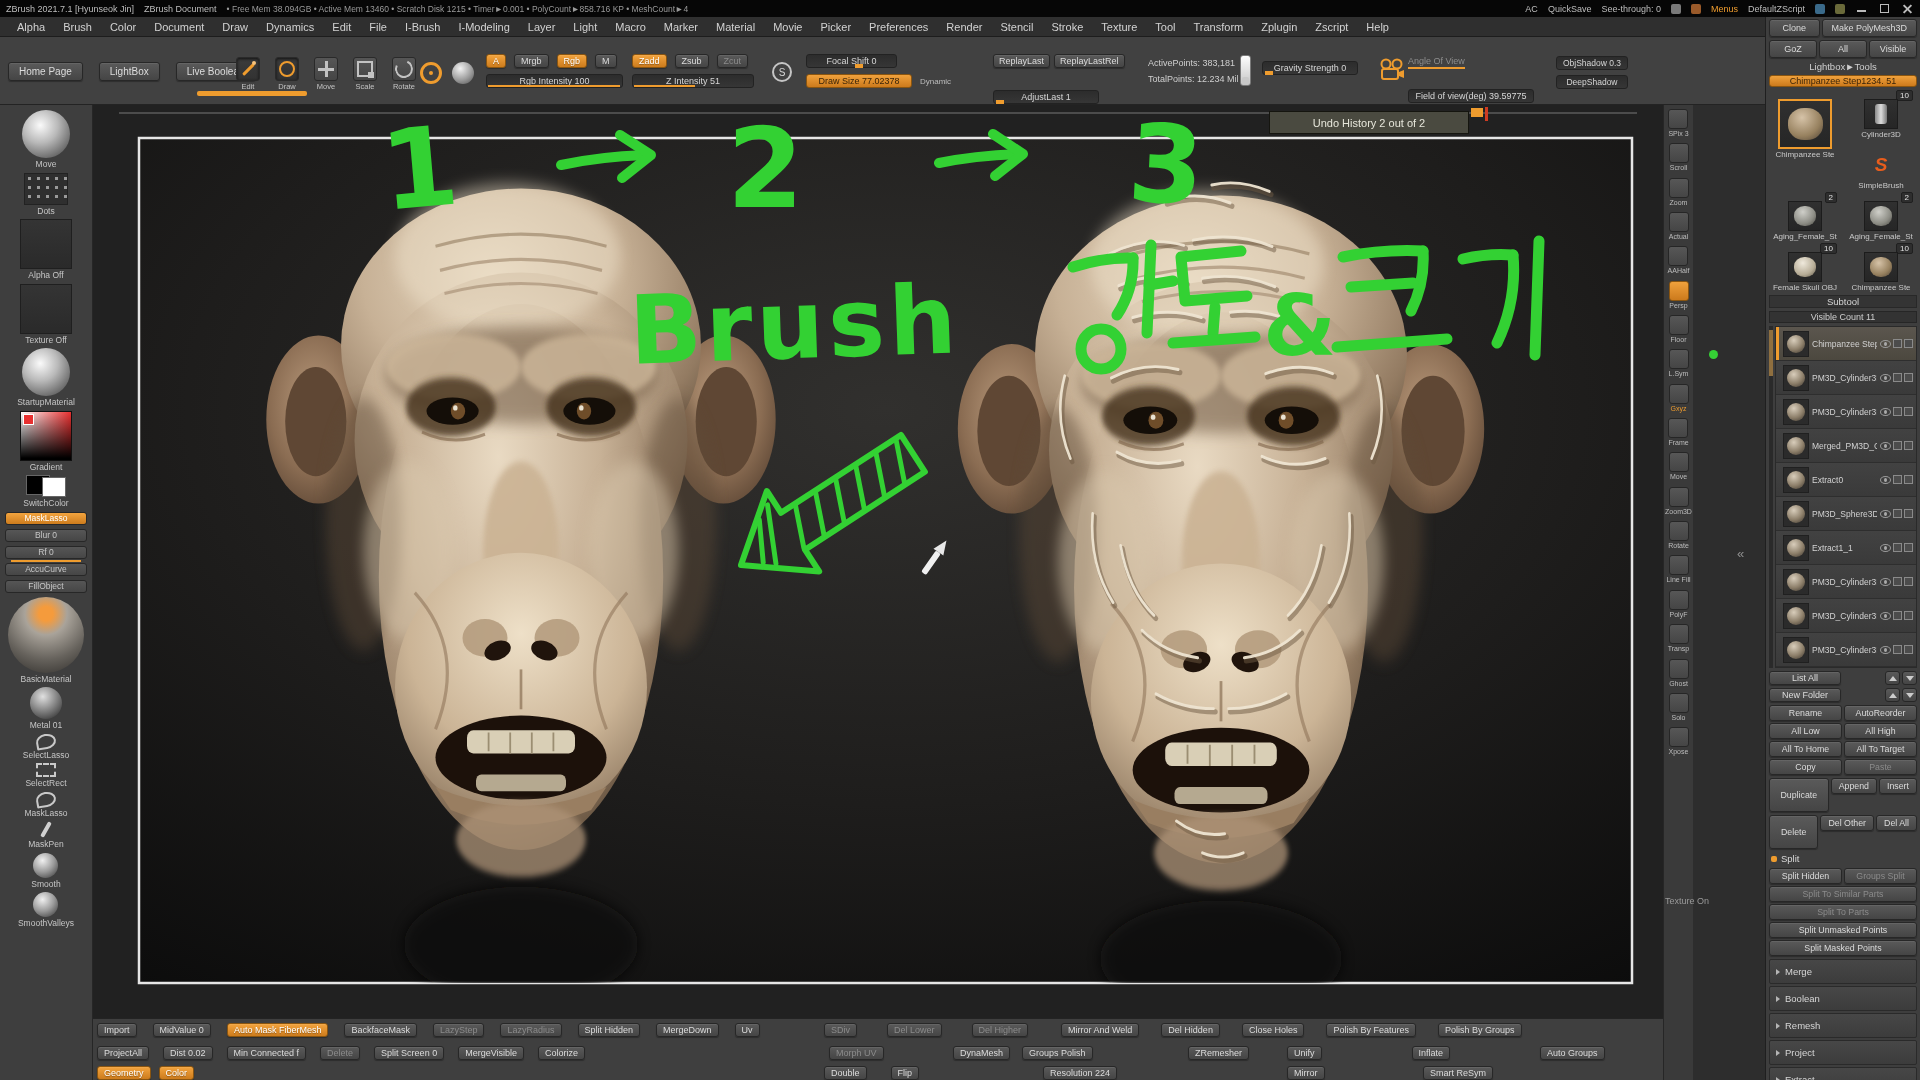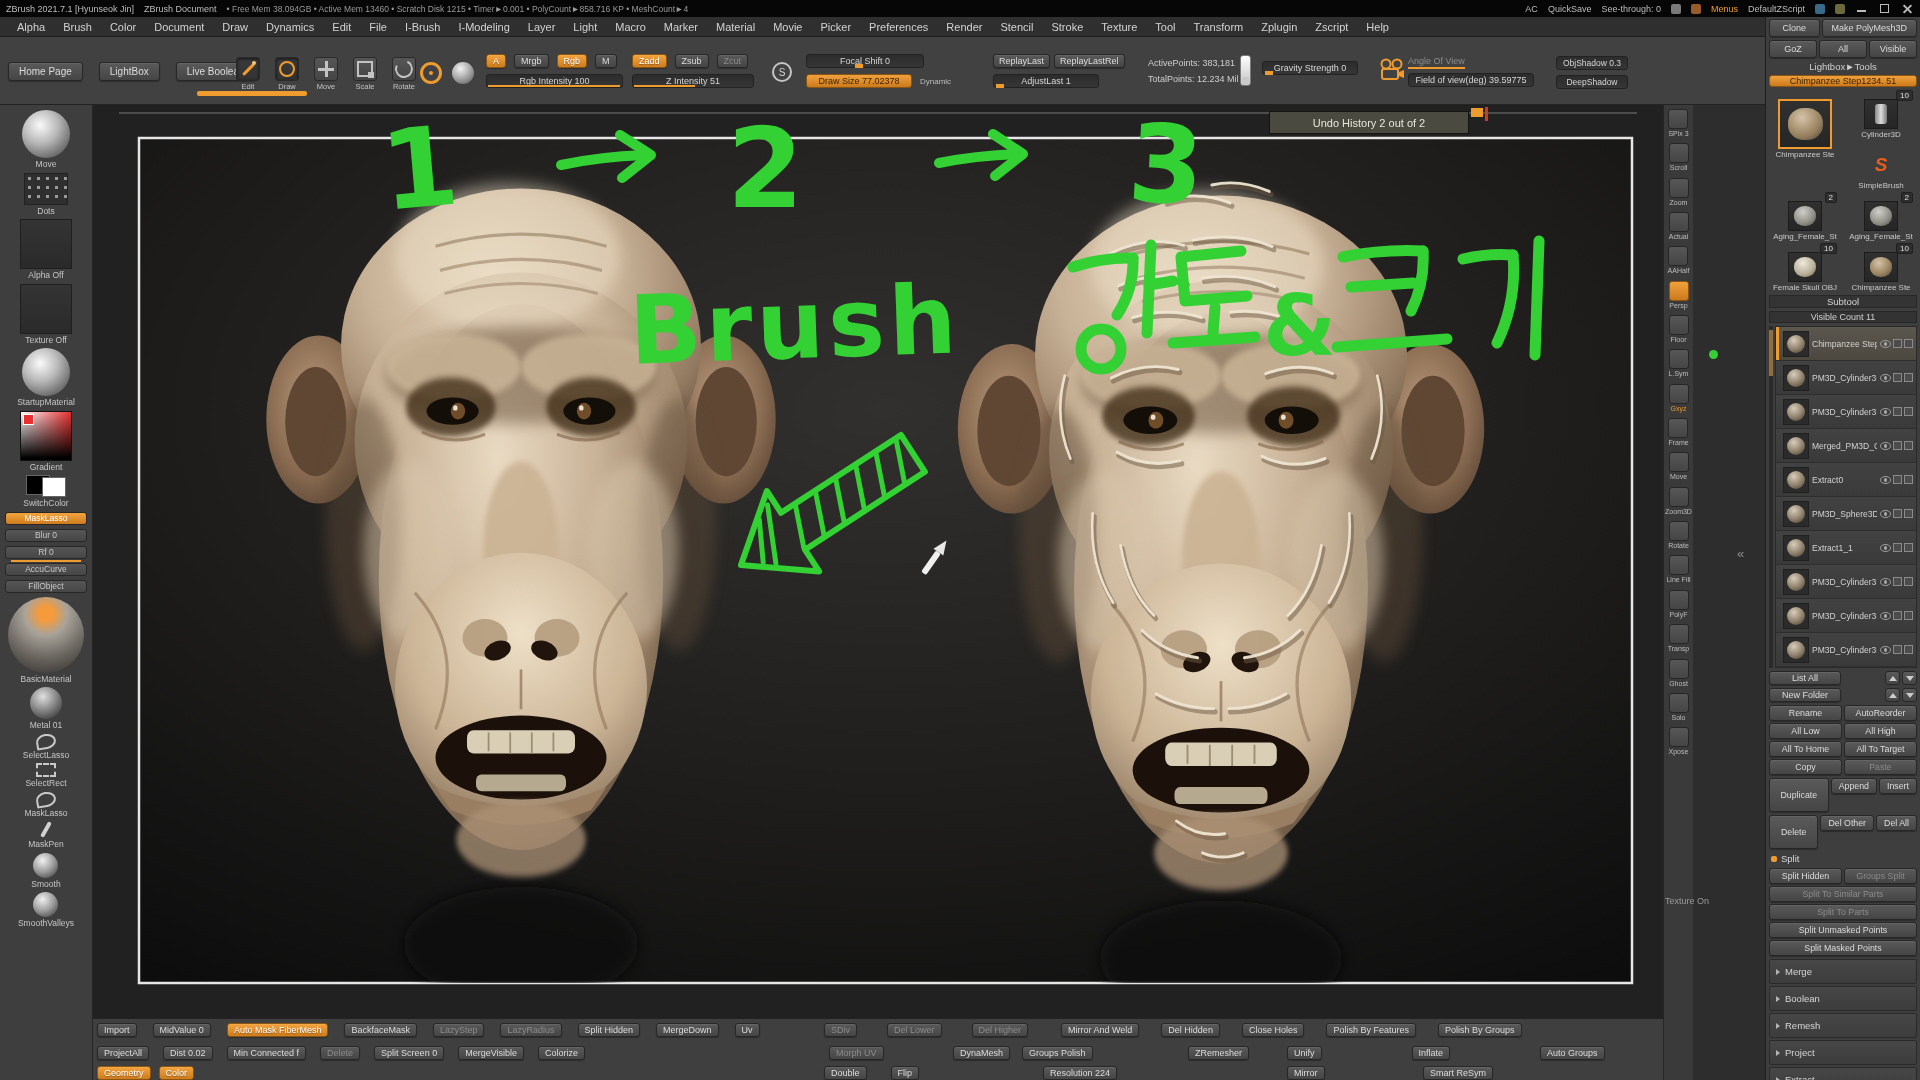--- a/index.html
+++ b/index.html
@@ -66,29 +66,29 @@
   .g-color .row,.g-sculpt .row{display:flex;gap:8px;margin-bottom:6px}
   .g-color .btn,.g-sculpt .btn{height:14px;padding:0 6px;font-size:9px}
   .g-sculpt{left:632px;top:17px;width:126px}
   .g-strokeico{left:772px;top:25px}
   .s-circle{width:20px;height:20px;border:2px solid #c5c5c5;border-radius:50%;position:relative}
   .s-circle::after{content:'S';position:absolute;inset:0;display:flex;align-items:center;justify-content:center;font-size:10px;color:#d5d5d5}
   .g-focal{left:806px;top:17px;width:108px}
   .g-focal .slider{margin-bottom:6px}
   #dynamic-label{left:920px;top:40px;font-size:8px;color:#bdbdbd}
   .g-replay{left:993px;top:17px;width:152px}
-  .g-replay .row{display:flex;gap:4px;margin-bottom:6px}
+  .g-replay .row{display:flex;gap:4px;margin-bottom:22px}
   .g-replay .btn{height:14px;font-size:9px;padding:0 5px}
   .g-points{left:1148px;top:18px;font-size:9px;color:#cfcfcf;line-height:16px;white-space:nowrap}
   #tube-icon{left:1240px;top:18px;width:11px;height:31px;border-radius:3px;background:linear-gradient(#fdfdfd,#c6c6c6);border:1px solid #7a7a7a;position:relative}
   #tube-icon::after{content:'';position:absolute;left:1px;right:1px;bottom:1px;height:7px;background:#c9c9c9;border-radius:2px}
   .g-gravity{left:1262px;top:24px;width:96px}
   .g-cam{left:1378px;top:19px}
   .g-aov{left:1408px;top:19px;width:126px;font-size:9px}
-  .aov-label{color:#8d8d8d;border-bottom:2px solid #ef9c2e;display:inline-block;padding-bottom:1px;margin-bottom:4px}
+  .aov-label{color:#8d8d8d;border-bottom:2px solid #ef9c2e;display:inline-block;padding-bottom:1px;margin-bottom:20px}
   .g-shadow{left:1556px;top:19px;width:72px}
   .g-shadow .slider{margin-bottom:5px;font-size:8.5px}
 
   
   #left-sidebar{position:absolute;left:0;top:105px;width:93px;height:975px;background:#3e3e3e;border-right:1px solid #262626;
     display:flex;flex-direction:column;align-items:center;gap:4px;padding-top:5px;overflow:hidden}
   .sb-item{display:flex;flex-direction:column;align-items:center;gap:2px}
   .sb-label{font-size:8.5px;color:#c6c6c6;text-align:center;line-height:1}
   .k-sphere .sb-icon{width:48px;height:48px;border-radius:50%;background:radial-gradient(circle at 38% 32%,#fafafa,#b9b9b9 40%,#6e6e6e 75%,#3f3f3f)}
   .k-sphere-orange .sb-icon{width:76px;height:76px;border-radius:50%;background:radial-gradient(circle at 50% 22%,#f59b3c 10%,#a9a39a 30%,#66625c 65%,#2e2c29)}
@@ -313,21 +313,21 @@
       </div>
       <div class="slider" style="width:122px">
         <span>Z Intensity 51</span>
         <span class="under" style="width:61px"></span>
       </div>
     </div>
     <div class="g-strokeico">
       <div class="s-circle"></div>
     </div>
     <div class="g-focal">
-      <div class="slider" style="width:118px">
+      <div class="slider" style="width:91px">
         <span>Focal Shift 0</span>
         <span class="hnd" style="left:48px"></span>
       </div>
       <div class="slider orange" style="width:106px">
         <span>Draw Size 77.02378</span>
       </div>
     </div>
     <div id="dynamic-label">Dynamic</div>
     <div class="g-replay">
       <div class="row">

